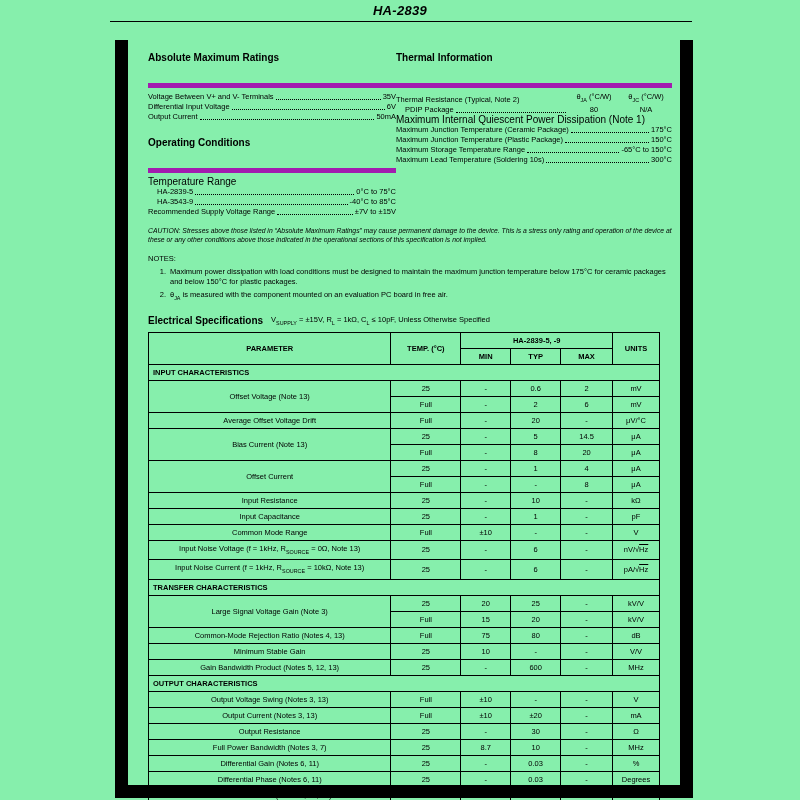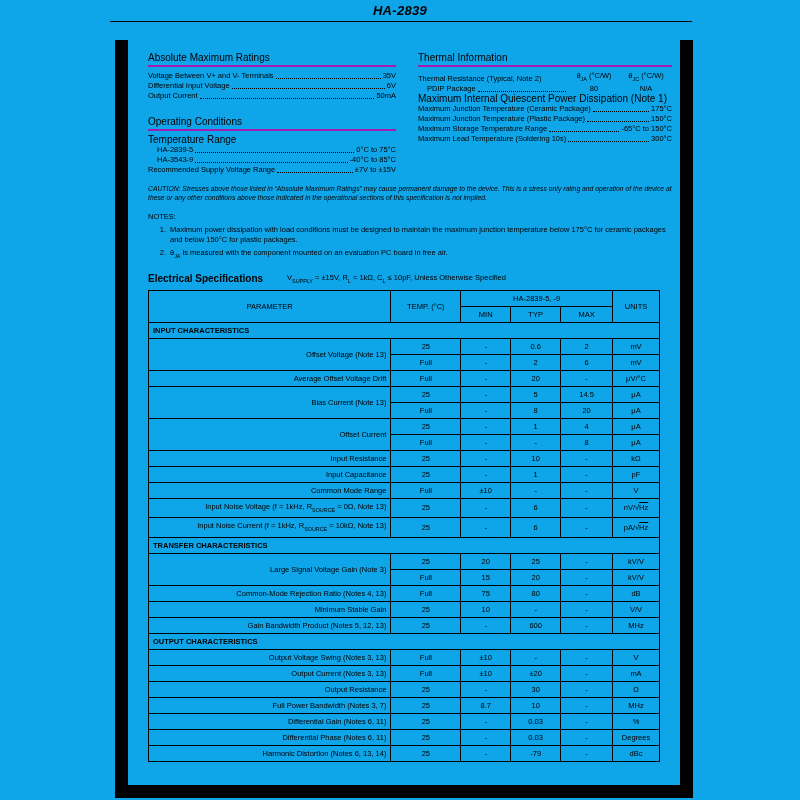--- a/index.html
+++ b/index.html
@@ -1,54 +1,54 @@
 <!DOCTYPE html>
 <html><head>
 <meta charset="utf-8">
 <style>
   *{box-sizing:border-box;}
   html,body{margin:0;padding:0;background:#fff;}
-  .page{position:relative;width:800px;height:800px;background:#0ea5e9;color:#000;
+  .page{position:relative;width:800px;height:800px;background:#86efac;color:#000;
         font-family:"Liberation Sans",sans-serif;overflow:hidden;}
   .page-title{position:absolute;top:3px;left:0;right:0;text-align:center;
         font-size:13px;font-weight:bold;font-style:italic;letter-spacing:.3px;}
   .title-rule{position:absolute;top:21px;left:110px;width:582px;border-top:1.5px solid #000;}
   .bar{position:absolute;background:#000;}
   .bar-left{left:115px;top:40px;width:13px;height:758px;}
   .bar-right{left:680px;top:40px;width:13px;height:758px;}
   .bar-bottom{left:115px;top:785px;width:578px;height:13px;}
   .content{position:absolute;left:148px;top:52px;width:524px;}
-  .sec-head{font-size:10px;font-weight:normal;border-bottom:2px solid #a21caf;
-        padding-bottom:2px;margin-bottom:4px;}
+  .sec-head{font-size:10px;font-weight:bold;border-bottom:5px solid #a21caf;
+        padding-bottom:20px;margin-bottom:4px;}
   .mt{margin-top:15px;}
   .top-cols{display:flex;}
   .col-left{flex:0 0 248px;}
-  .col-right{flex:1;margin-left:22px;}
+  .col-right{flex:1;margin-left:0;}
   .lrow,.trow{display:flex;align-items:flex-end;font-size:7.5px;line-height:10px;}
   .lbl,.val{white-space:nowrap;}
   .dots{flex:1;border-bottom:1px dotted #000;margin:0 2px 2px 2px;min-width:8px;}
   .plain-line{font-size:10px;line-height:10px;}
   .indent{padding-left:9px;}
   .tlabel{flex:1;}
   .lblwrap{flex:1;display:flex;align-items:flex-end;}
   .cja,.cjc{width:52px;text-align:center;white-space:nowrap;}
   sub{font-size:.72em;}
   .ov{text-decoration:overline;}
   .caution{margin-top:9px;font-size:6.8px;line-height:9px;font-style:italic;}
   .notes{margin-top:10px;font-size:7.5px;line-height:10px;}
   .note{display:flex;margin-top:3px;margin-left:6px;}
   .note .n{flex:0 0 12px;text-align:right;margin-right:4px;}
   .note .t{flex:1;}
-  .espec-head{margin-top:12px;display:flex;align-items:flex-start;gap:16px;}
+  .espec-head{margin-top:12px;display:flex;align-items:flex-start;}
   .sec-title{font-size:10px;font-weight:bold;}
   .conds{font-size:7.5px;margin-left:8px;}
   .spec-table{border-collapse:collapse;margin-top:6px;width:512px;font-size:7.5px;}
   .spec-table th,.spec-table td{border:1px solid #000;padding:3px 4px;line-height:9px;}
-  .spec-table th{font-weight:normal;text-align:center;}
-  .spec-table td.param{text-align:right;}
+  .spec-table th{font-weight:bold;text-align:center;}
+  .spec-table td.param{text-align:center;}
   .spec-table td.val,.spec-table td.units{text-align:center;}
   .spec-table tr.section-row td{font-weight:bold;text-align:left;}
   .footer{position:absolute;left:148px;top:763px;width:524px;text-align:center;font-size:9px;}
 </style>
 </head>
 <body>
 
 <div class="page">
   <div class="page-title">HA-2839</div>
   <div class="title-rule"></div>

